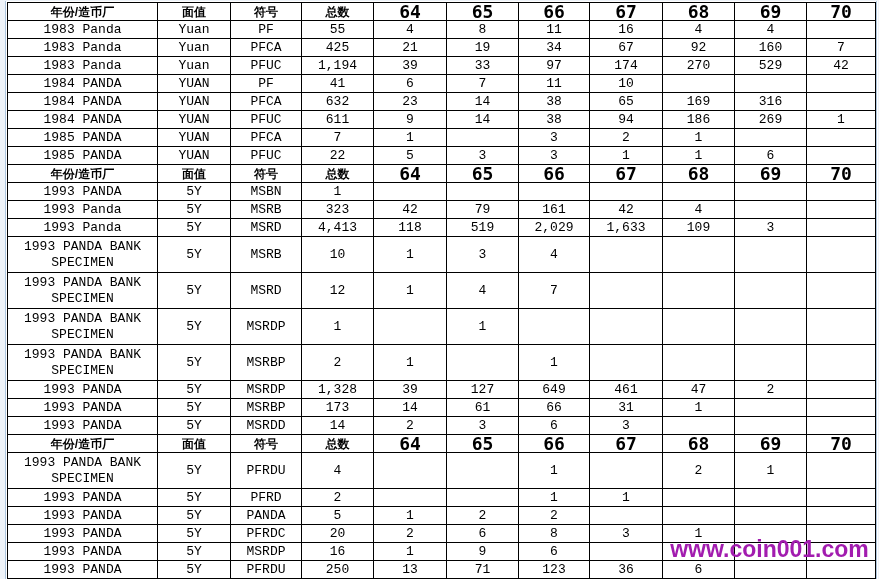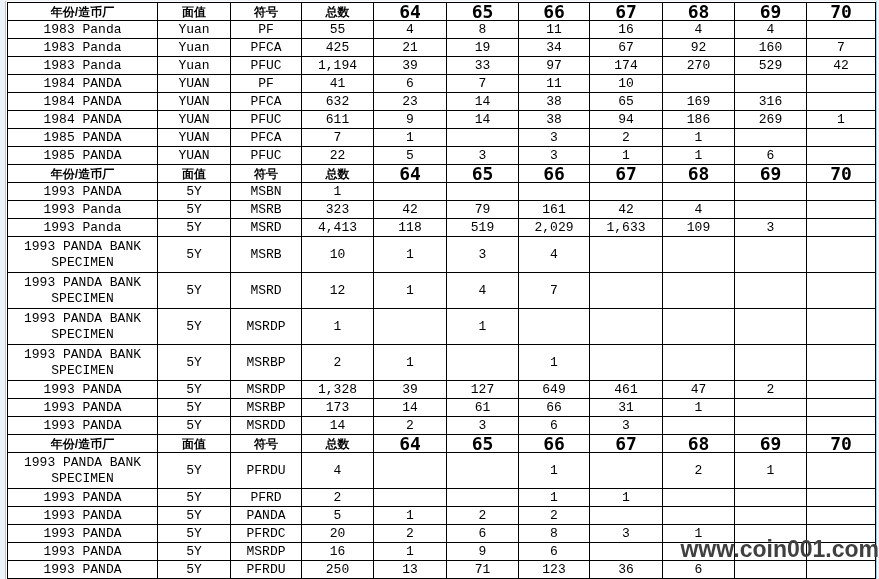--- a/index.html
+++ b/index.html
@@ -418,13 +418,13 @@
         <td>71</td>
         <td>123</td>
         <td>36</td>
         <td>6</td>
         <td></td>
         <td></td>
       </tr>
     </tbody>
 </table>
 
-<div class="watermark" style="color: #404040; text-align: right;">www.coin001.com</div>
+<div class="watermark" style="color: #a21caf;">www.coin001.com</div>
 
 </body></html>

